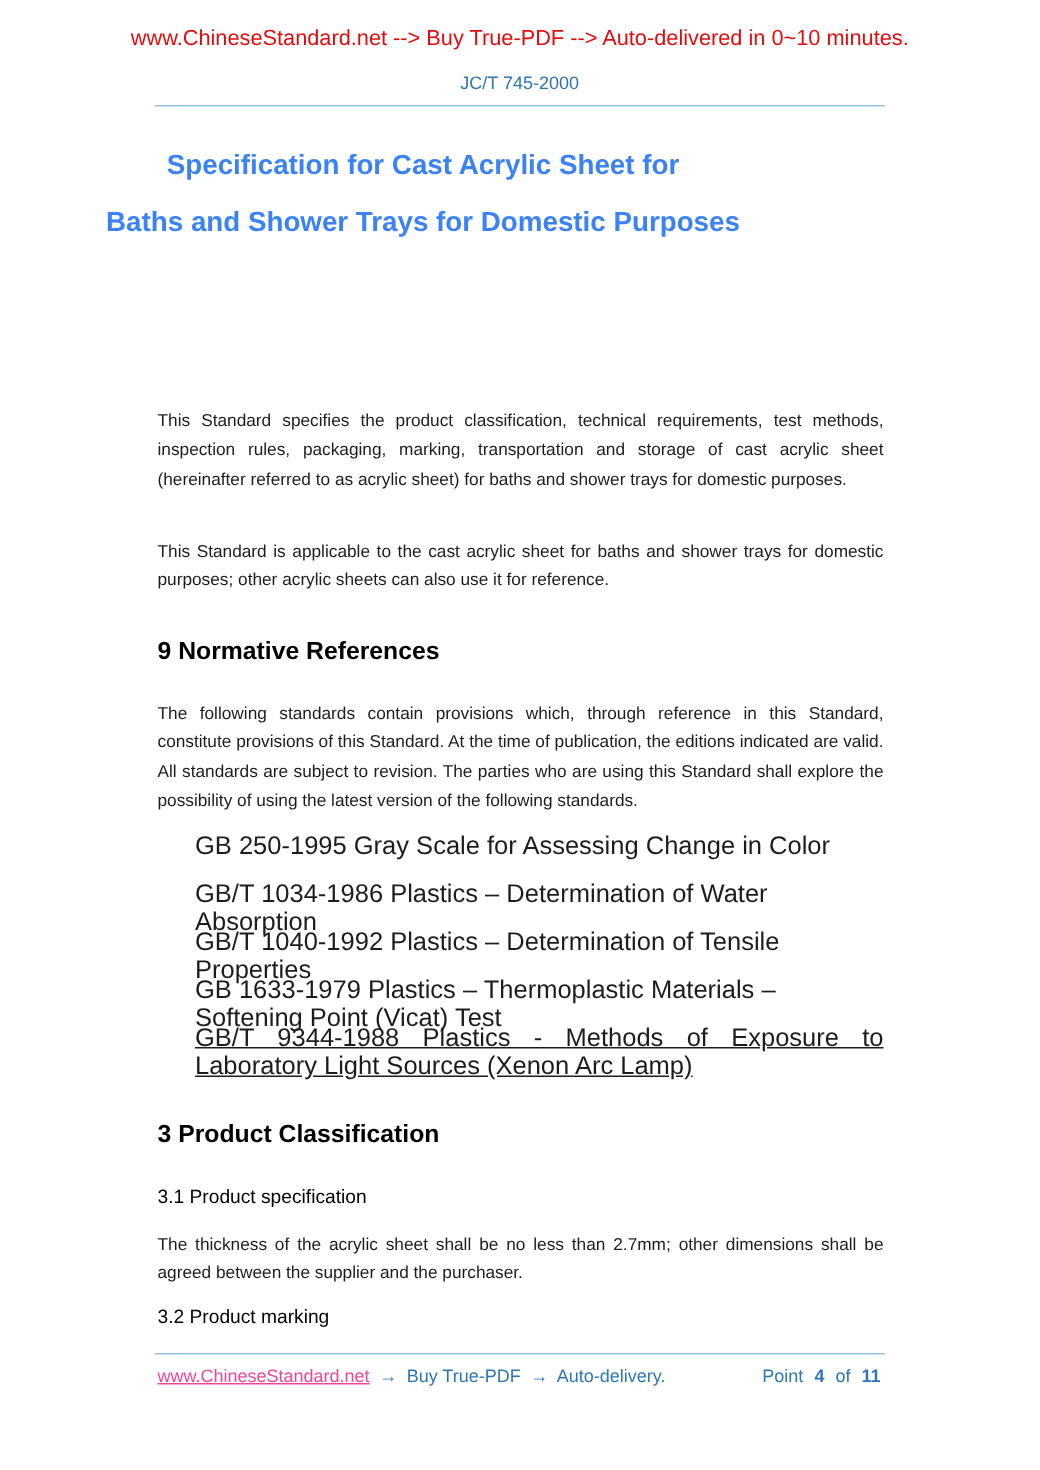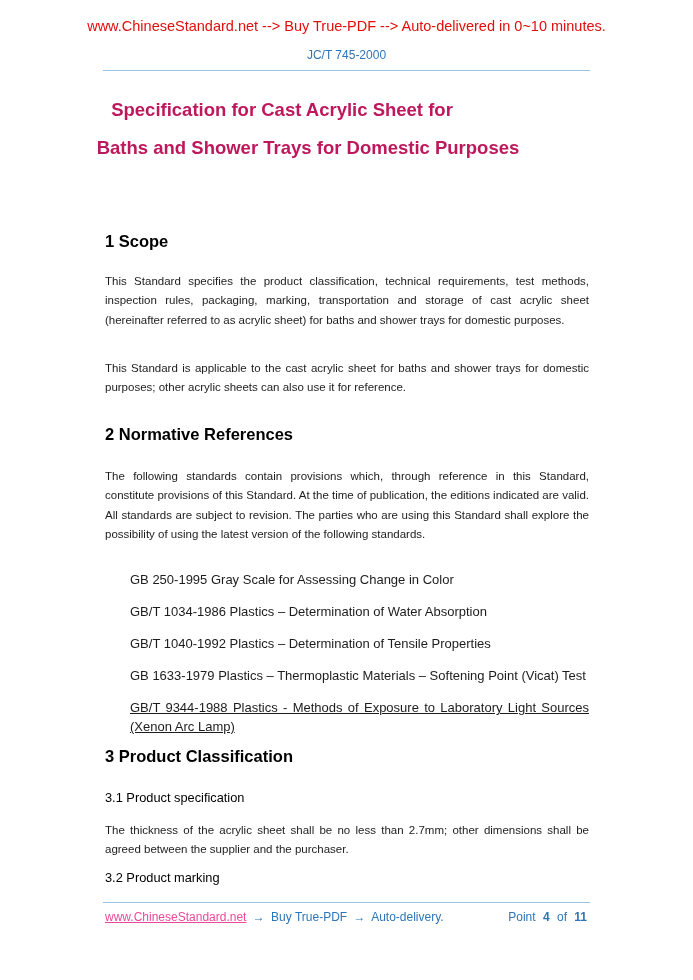--- a/index.html
+++ b/index.html
@@ -36,24 +36,24 @@
   }
   .rule-top { top: 70px; }
   .rule-bottom { top: 902px; }
   .title-line {
     position: absolute;
     left: 0; width: 564px;
     text-align: center;
     font-size: 18.5px;
     font-weight: bold;
     line-height: 24px;
-    color: #be185d;
+    color: #3b82f6;
   }
   .title-1 { top: 98px; }
-  .title-2 { top: 136px; margin-left: 26px; }
+  .title-2 { top: 136px; }
   .h-sec {
     position: absolute;
     left: 105px; width: 484px;
     font-size: 16.5px;
     font-weight: bold;
     line-height: 20px;
     color: #000000;
   }
   .h-sub {
     position: absolute;
@@ -67,24 +67,23 @@
     position: absolute;
     left: 105px; width: 484px;
     font-size: 11.5px;
     line-height: 19.3px;
     text-align: justify;
     color: #1c1c1c;
   }
   .ref-item {
     position: absolute;
     left: 130px; width: 459px;
-    font-size: 13px;
+    font-size: 17px;
     line-height: 19.3px;
     color: #1c1c1c;
-    margin-top: 16px;
   }
   .ref-justify { text-align: justify; }
   .footer-left {
     position: absolute;
     top: 910px; left: 105px;
     font-size: 12px;
     line-height: 15px;
     color: #2e75b6;
     white-space: nowrap;
   }
@@ -112,27 +111,26 @@
 
   <div class="banner">www.ChineseStandard.net --&gt; Buy True-PDF --&gt; Auto-delivered in 0~10 minutes.</div>
 
   <div class="std-code">JC/T 745-2000</div>
 
   <div class="rule rule-top"></div>
 
   <div class="title-line title-1">Specification for Cast Acrylic Sheet for</div>
   <div class="title-line title-2">Baths and Shower Trays for Domestic Purposes</div>
 
-  <div class="h-sec" style="top:231px;">1 Scope</div>
 
   <div class="para" style="top:272px;">This Standard specifies the product classification, technical requirements, test methods, inspection rules, packaging, marking, transportation and storage of cast acrylic sheet (hereinafter referred to as acrylic sheet) for baths and shower trays for domestic purposes.</div>
 
   <div class="para" style="top:359px;">This Standard is applicable to the cast acrylic sheet for baths and shower trays for domestic purposes; other acrylic sheets can also use it for reference.</div>
 
-  <div class="h-sec" style="top:424px;">2 Normative References</div>
+  <div class="h-sec" style="top:424px;">9 Normative References</div>
 
   <div class="para" style="top:467px;">The following standards contain provisions which, through reference in this Standard, constitute provisions of this Standard. At the time of publication, the editions indicated are valid. All standards are subject to revision. The parties who are using this Standard shall explore the possibility of using the latest version of the following standards.</div>
 
   <div class="ref-item" style="top:554px;">GB 250-1995 Gray Scale for Assessing Change in Color</div>
   <div class="ref-item" style="top:586px;">GB/T 1034-1986 Plastics – Determination of Water Absorption</div>
   <div class="ref-item" style="top:618px;">GB/T 1040-1992 Plastics – Determination of Tensile Properties</div>
   <div class="ref-item" style="top:650px;">GB 1633-1979 Plastics – Thermoplastic Materials – Softening Point (Vicat) Test</div>
   <div class="ref-item ref-justify" style="top:682px;text-decoration:underline;">GB/T 9344-1988 Plastics - Methods of Exposure to Laboratory Light Sources (Xenon Arc Lamp)</div>
 
   <div class="h-sec" style="top:746px;">3 Product Classification</div>

